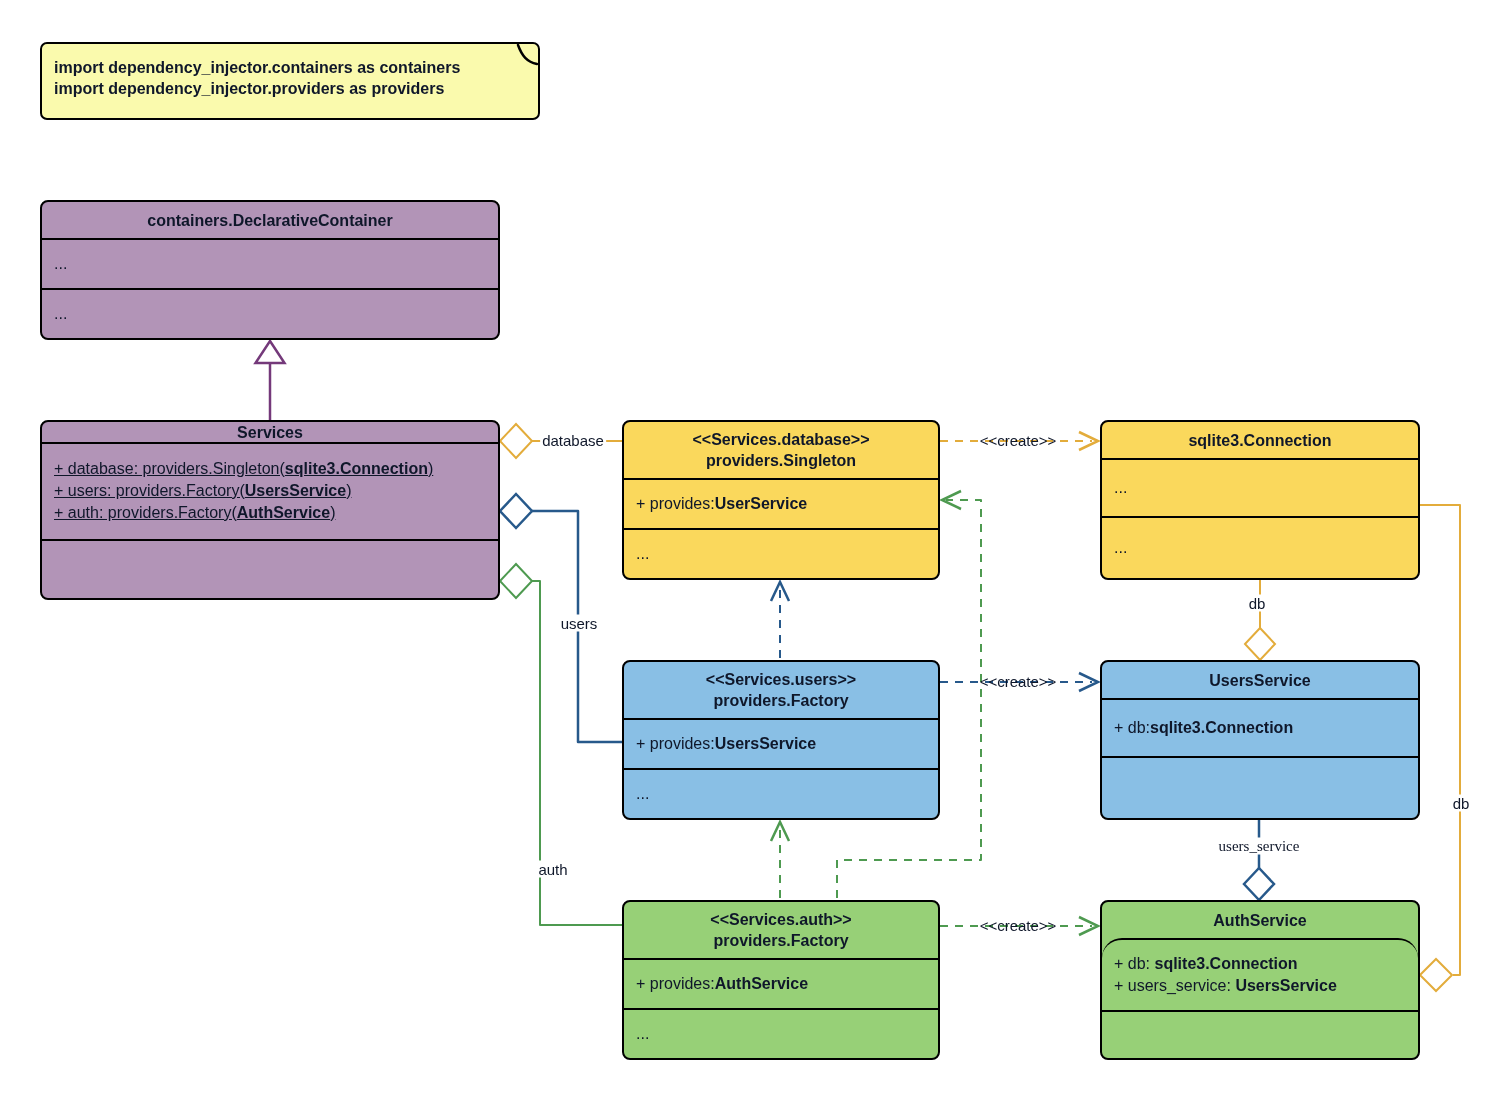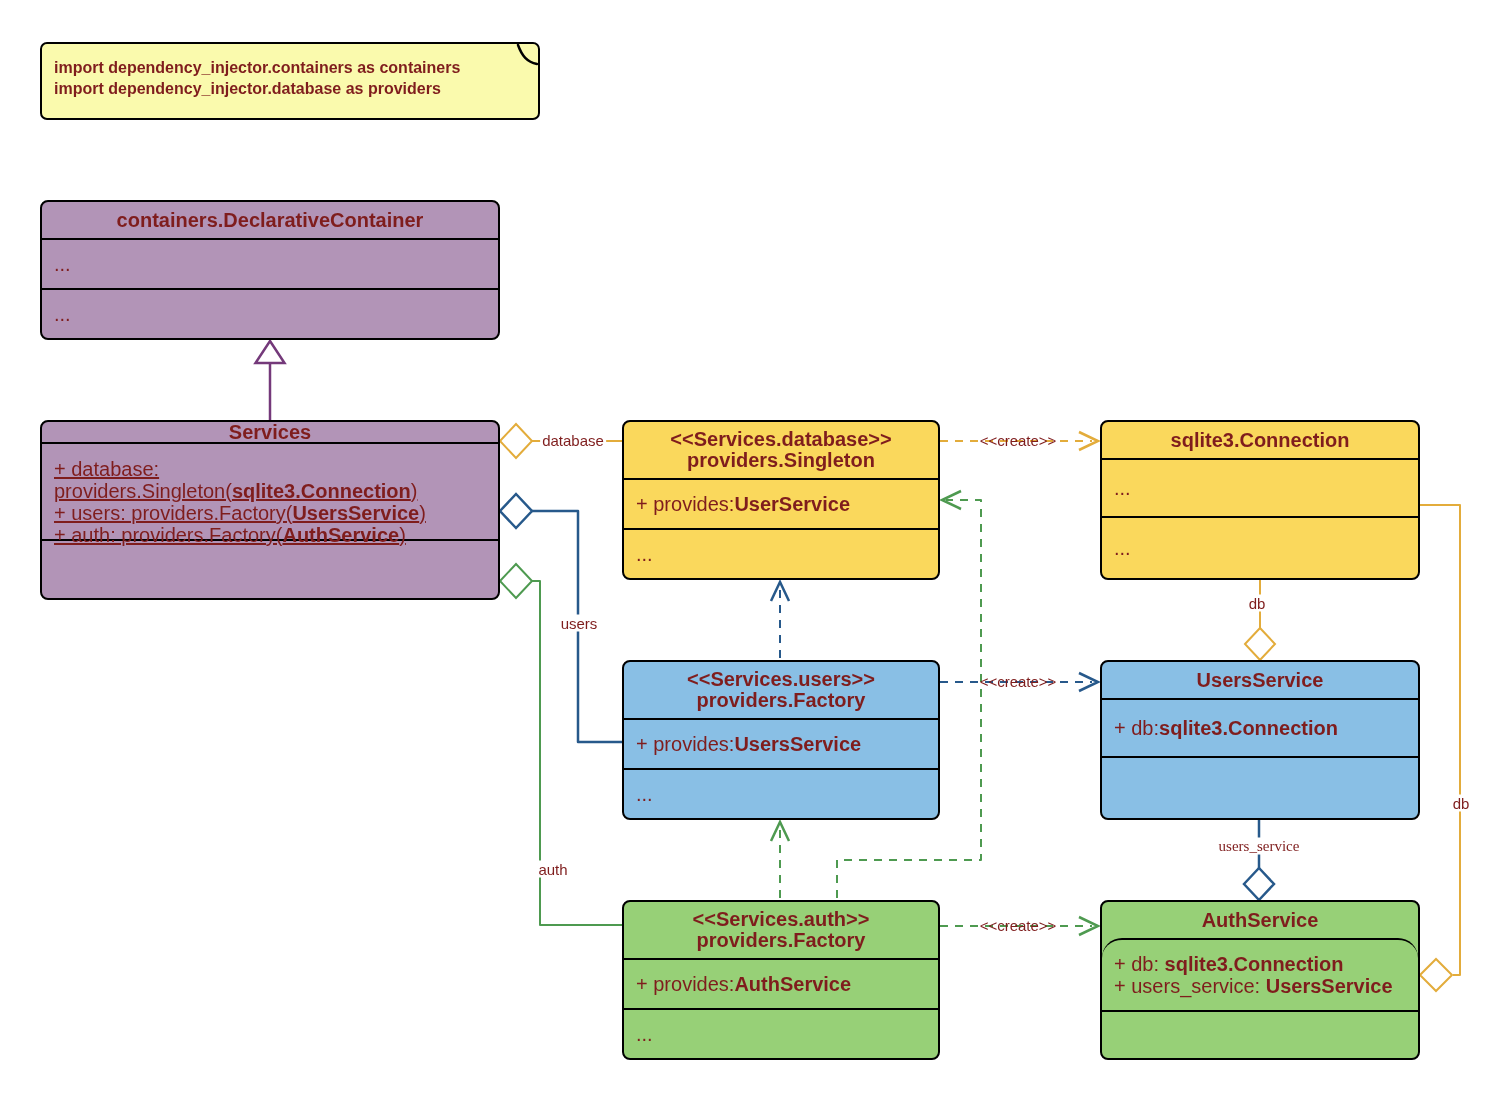--- a/index.html
+++ b/index.html
@@ -1,27 +1,27 @@
 <!DOCTYPE html>
 <html><head>
 <meta charset="utf-8">
 <style>
   html,body { margin:0; padding:0; background:#ffffff; }
   #canvas {
     position:relative; width:1510px; height:1100px;
     font-family:"Liberation Sans", sans-serif;
-    color:#7f1d1d; overflow:hidden; background:#fff;
+    color:#0f172a; overflow:hidden; background:#fff;
   }
   svg.wires { position:absolute; left:0; top:0; z-index:1; }
 
   
   .uml {
     position:absolute; z-index:2; box-sizing:border-box;
     border:2px solid #000; border-radius:8px; overflow:hidden;
-    font-size:20px;
+    font-size:16px;
   }
   .uml .sec { box-sizing:border-box; border-top:2px solid #000; display:flex; align-items:center; }
   .uml .sec.first { border-top:none; }
   .uml .title { flex-direction:column; justify-content:center; align-items:center; font-weight:bold; line-height:21px; text-align:center; }
   .uml .body { padding:0 12px; }
   .uml .attrs { flex-direction:column; align-items:flex-start; justify-content:flex-start; padding:14px 12px; line-height:22px; }
   .uml .attrs.vcenter { justify-content:center;border-radius:20px; }
   .u { text-decoration:underline; }
   .b { font-weight:bold; }
 
@@ -136,21 +136,21 @@
     </g>
 
     <g>
       <path d="M1259 820 L1259 869" fill="none" stroke="#27598B" stroke-width="2.5"></path>
       <path d="M1244 884 L1259 868 L1274 884 L1259 900 Z" fill="#ffffff" stroke="#27598B" stroke-width="2.5"></path>
     </g>
   </svg>
 
   <div class="note">
     <div>import dependency_injector.containers as containers</div>
-    <div>import dependency_injector.database as providers</div>
+    <div>import dependency_injector.providers as providers</div>
     <svg class="fold" width="24" height="24">
       <path d="M3 2 C 7 13, 12 19, 22 21" fill="none" stroke="#000" stroke-width="2.5" stroke-linecap="round"></path>
     </svg>
   </div>
 
   <div id="declarative" class="uml purple">
     <div class="sec first s1 title">containers.DeclarativeContainer</div>
     <div class="sec s2 body">...</div>
     <div class="sec s3 body">...</div>
   </div>

